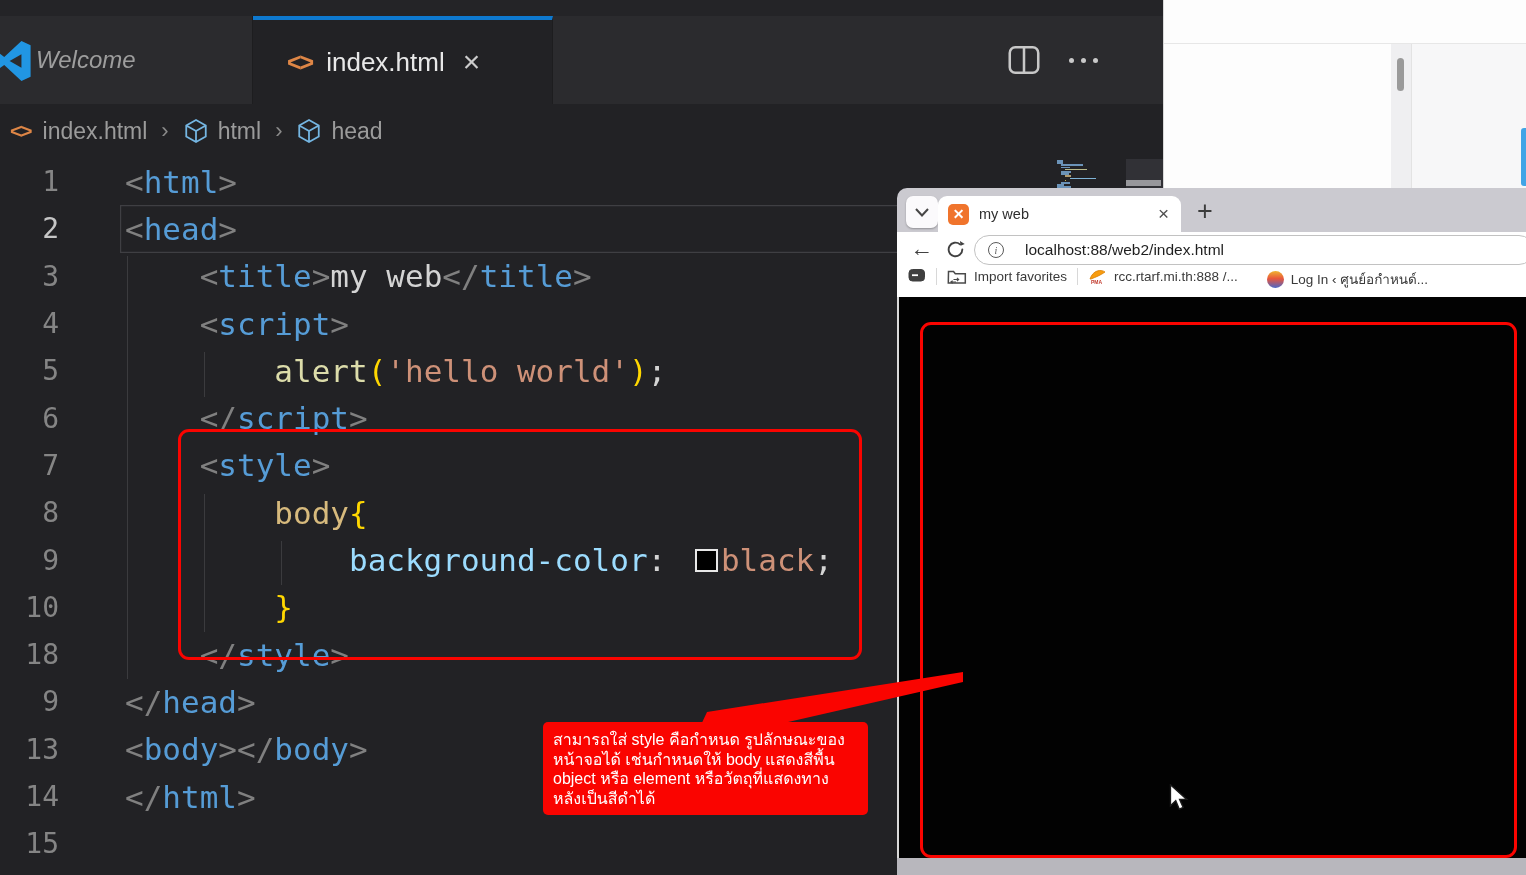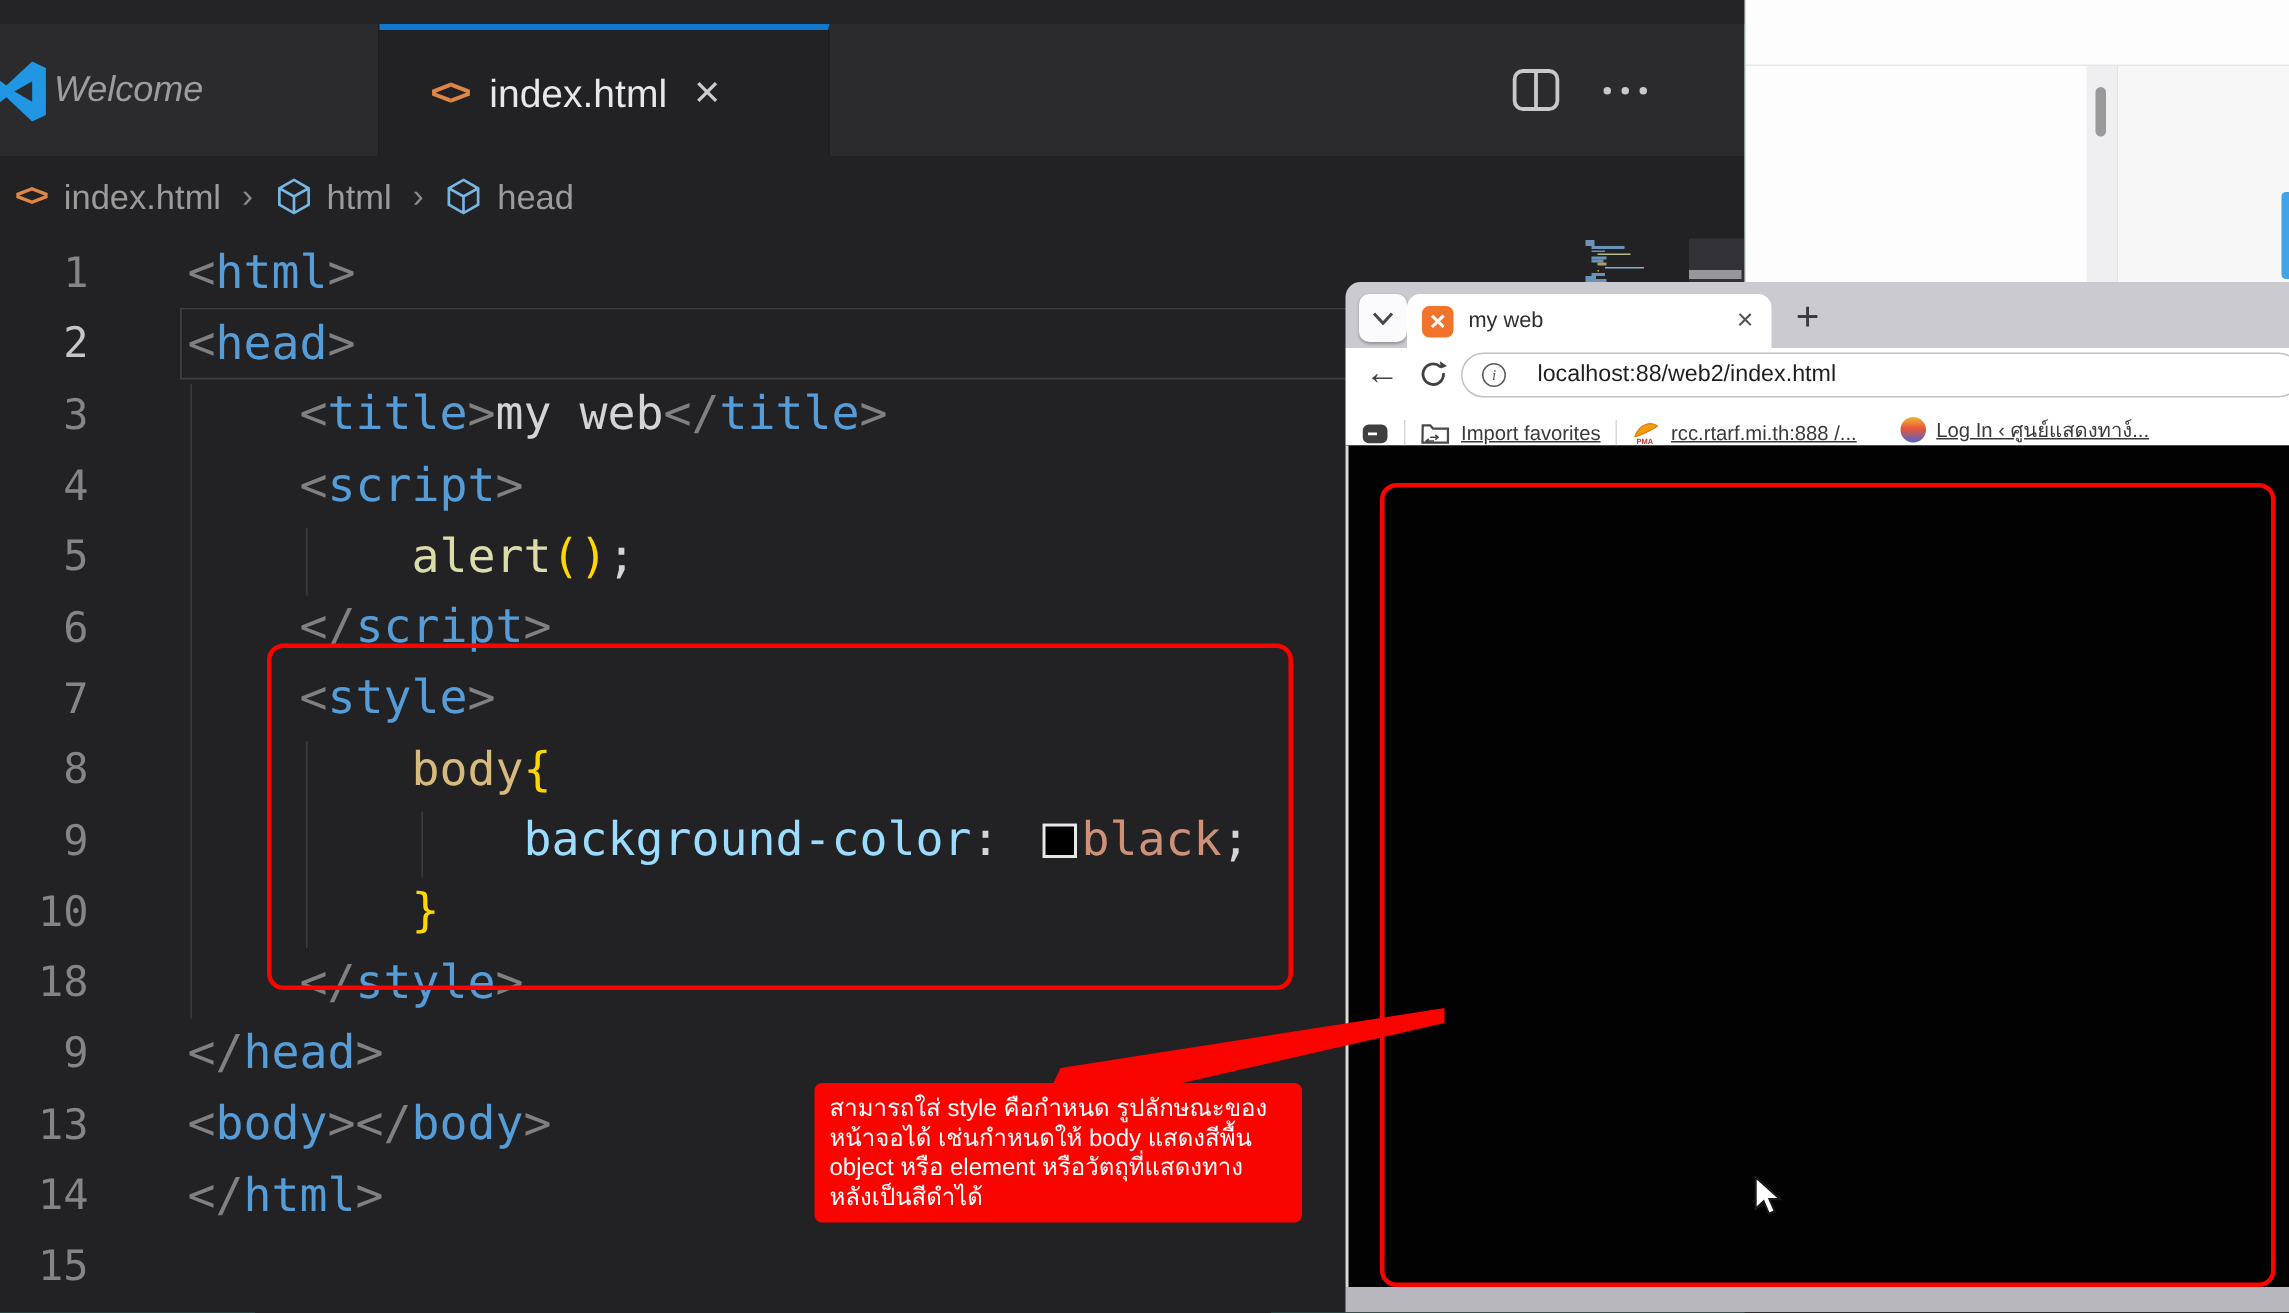--- a/index.html
+++ b/index.html
@@ -77,21 +77,21 @@
     display:flex; align-items:center; justify-content:center; cursor:pointer; }
   #br-toolbar { left:0; top:44px; width:629px; height:36px; background:#ffffff; }
   #br-back { left:13px; top:3px; font-size:23px; color:#414141; cursor:pointer; }
   #br-urlpill { left:77px; top:3px; width:560px; height:30px; background:#fff; border:1.5px solid #c2c2c2;
     border-radius:15px; display:flex; align-items:center; }
   #br-info { width:16px; height:16px; border:1.4px solid #5a5a5a; border-radius:50%; margin-left:13px;
     color:#5a5a5a; font-size:10px; display:flex; align-items:center; justify-content:center; flex:none;
     font-family:"Liberation Serif", serif; font-style:italic; }
   #br-url { font-size:15.5px; color:#1f1f1f; margin-left:21px; white-space:nowrap; }
   #br-favbar { left:0; top:80px; width:629px; height:29px; background:#ffffff;
-    display:flex; align-items:flex-end; font-size:13.5px; color:#3a3a3a;text-decoration:underline; }
+    display:flex; align-items:flex-start; font-size:13.5px; color:#3a3a3a; }
   .fav-div { width:1px; height:17px; background:#d8d8d8; margin:0 10px; }
   .fav-item { display:flex; align-items:center; gap:7px; cursor:pointer; white-space:nowrap; }
   #login-icon { width:17px; height:17px; border-radius:50%;
     background:linear-gradient(180deg,#f0b431 0%,#e8563c 45%,#4a67c8 100%); }
   #br-page { left:0; top:109px; width:629px; height:561px; background:#020202; border-left:2px solid #d9d9d9; }
   #br-bottom { left:0; top:670px; width:629px; height:17px; background:#b8b7bd; }
 
   
   .red-rect { border:3.5px solid #fa0400; border-radius:11px; background:transparent; }
   #note-box { left:543px; top:722px; width:325px; height:93px; background:#fa0400; border-radius:5px;
@@ -161,21 +161,21 @@
           <div class="code-row">
             <span class="gutter">3</span>
             <span class="row-code"><span class="tk-ws">    </span><span class="tk-p">&lt;</span><span class="tk-tag">title</span><span class="tk-p">&gt;</span><span class="tk-txt">my web</span><span class="tk-p">&lt;/</span><span class="tk-tag">title</span><span class="tk-p">&gt;</span></span>
           </div>
           <div class="code-row">
             <span class="gutter">4</span>
             <span class="row-code"><span class="tk-ws">    </span><span class="tk-p">&lt;</span><span class="tk-tag">script</span><span class="tk-p">&gt;</span></span>
           </div>
           <div class="code-row">
             <span class="gutter">5</span>
-            <span class="row-code"><span class="tk-ws">        </span><span class="tk-fn">alert</span><span class="tk-paren">(</span><span class="tk-paren">)</span><span class="tk-txt">;</span></span>
+            <span class="row-code"><span class="tk-ws">        </span><span class="tk-fn">alert</span><span class="tk-paren">(</span><span class="tk-str">'hello world'</span><span class="tk-paren">)</span><span class="tk-txt">;</span></span>
           </div>
           <div class="code-row">
             <span class="gutter">6</span>
             <span class="row-code"><span class="tk-ws">    </span><span class="tk-p">&lt;/</span><span class="tk-tag">script</span><span class="tk-p">&gt;</span></span>
           </div>
           <div class="code-row">
             <span class="gutter">7</span>
             <span class="row-code"><span class="tk-ws">    </span><span class="tk-p">&lt;</span><span class="tk-tag">style</span><span class="tk-p">&gt;</span></span>
           </div>
           <div class="code-row">
@@ -295,21 +295,21 @@
       <span class="fav-item">
         <svg width="19" height="17" viewBox="0 0 19 17">
           <path d="M2 11 C5 2, 13 1, 17 4 C13 7, 8 9, 3 11 Z" fill="#f89c0e" stroke="#d87f05" stroke-width="0.8"></path>
           <text x="3" y="16" font-size="5" font-weight="bold" fill="#c23b2e" font-family="Liberation Sans, sans-serif">PMA</text>
         </svg>
         <span>rcc.rtarf.mi.th:888 /...</span>
       </span>
       <span class="fav-div" style="background:transparent; margin:0 14px;"></span>
       <span class="fav-item">
         <span id="login-icon"></span>
-        <span>Log In ‹ ศูนย์แสดงทาง์...</span>
+        <span>Log In ‹ ศูนย์อกำหนด์...</span>
       </span>
     </div>
 
     <div id="br-page" class="abs"></div>
     <div id="br-bottom" class="abs"></div>
   </div>
 
   <div class="abs red-rect" style="left:178px; top:429px; width:684px; height:231px; border-width:3px;"></div>
   <div class="abs red-rect" style="left:920px; top:322px; width:597px; height:536px;"></div>
 

